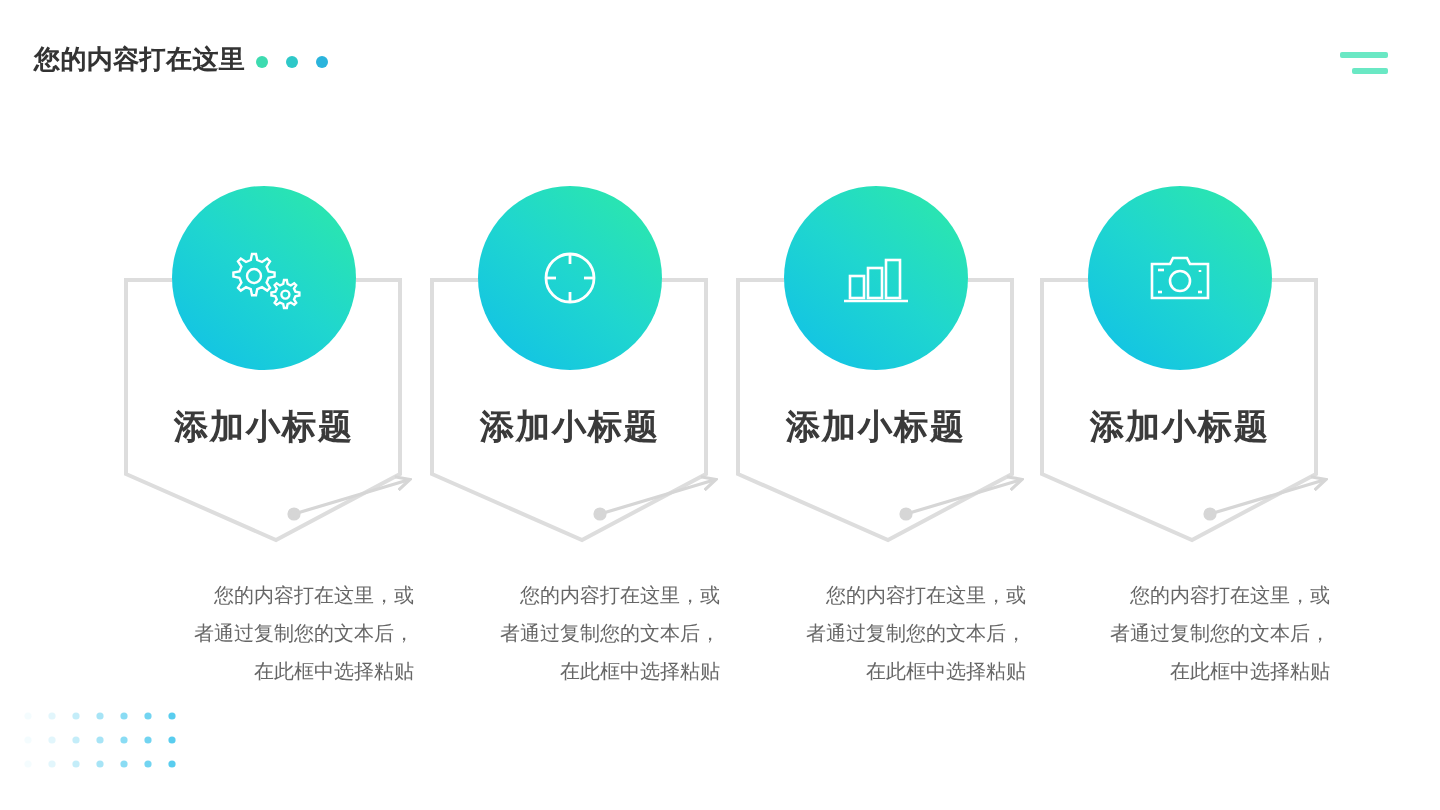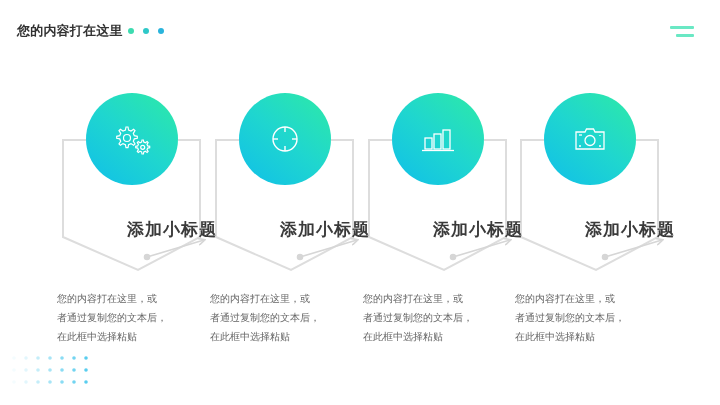--- a/index.html
+++ b/index.html
@@ -16,24 +16,24 @@
     .dot-grid { position: absolute; left: 10px; top: 353px; width: 90px; height: 40px; }
     .card-frame { position: absolute; left: 0; top: 0; width: 720px; height: 405px; pointer-events: none; }
     .circle {
       position: absolute; width: 92px; height: 92px; border-radius: 50%;
       background: linear-gradient(40deg, #10bfe9 0%, #1fd6cf 50%, #2eeaa6 100%);
       display: flex; align-items: center; justify-content: center;
     }
     .circle svg { display: block; }
     .card-title {
       position: absolute; width: 140px; text-align: center; font-size: 17px; font-weight: bold; color: #3a3a3a;
-      top: 218px; line-height: 22px; letter-spacing: 1px; padding-left: 40px;
+      top: 203px; line-height: 22px; letter-spacing: 1px;
     }
     .card-desc {
-      position: absolute; width: 150px; text-align: left; font-size: 10px; color: #666666;
+      position: absolute; width: 150px; text-align: right; font-size: 10px; color: #666666;
       top: 289px; line-height: 19px;
     }
     .card-desc span { display: block; white-space: nowrap; }
   </style>
 </head>
 <body>
 
 <div class="title">您的内容打在这里</div>
 <div class="title-dot" style="left:128px;background:#3ddbb0;"></div>
 <div class="title-dot" style="left:143px;background:#2ec8c8;"></div>

